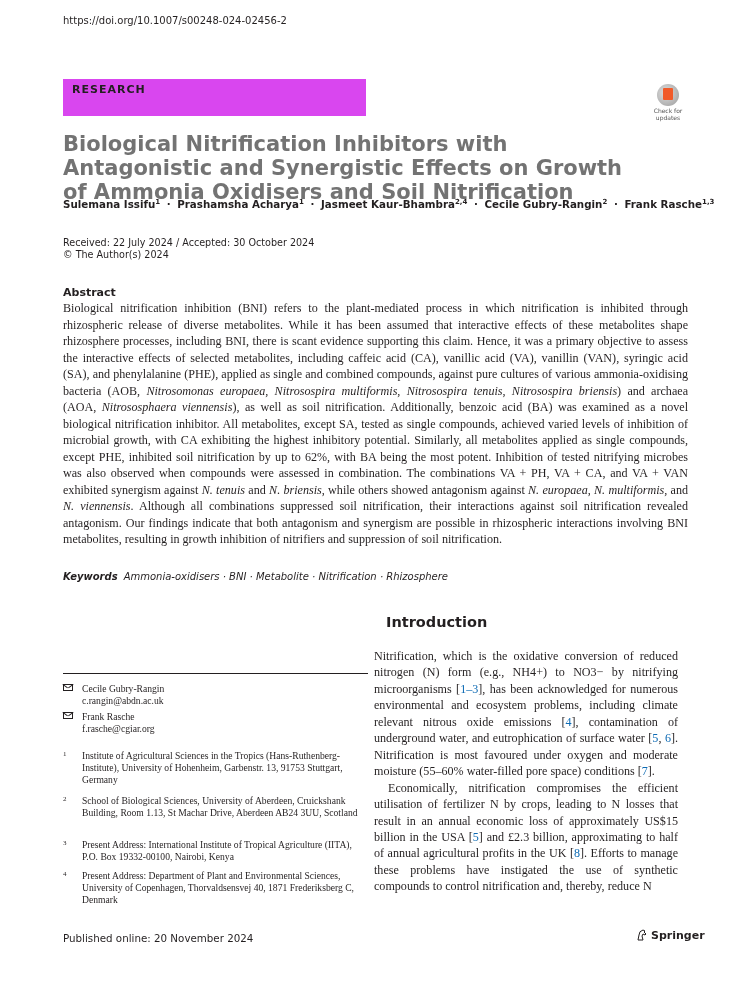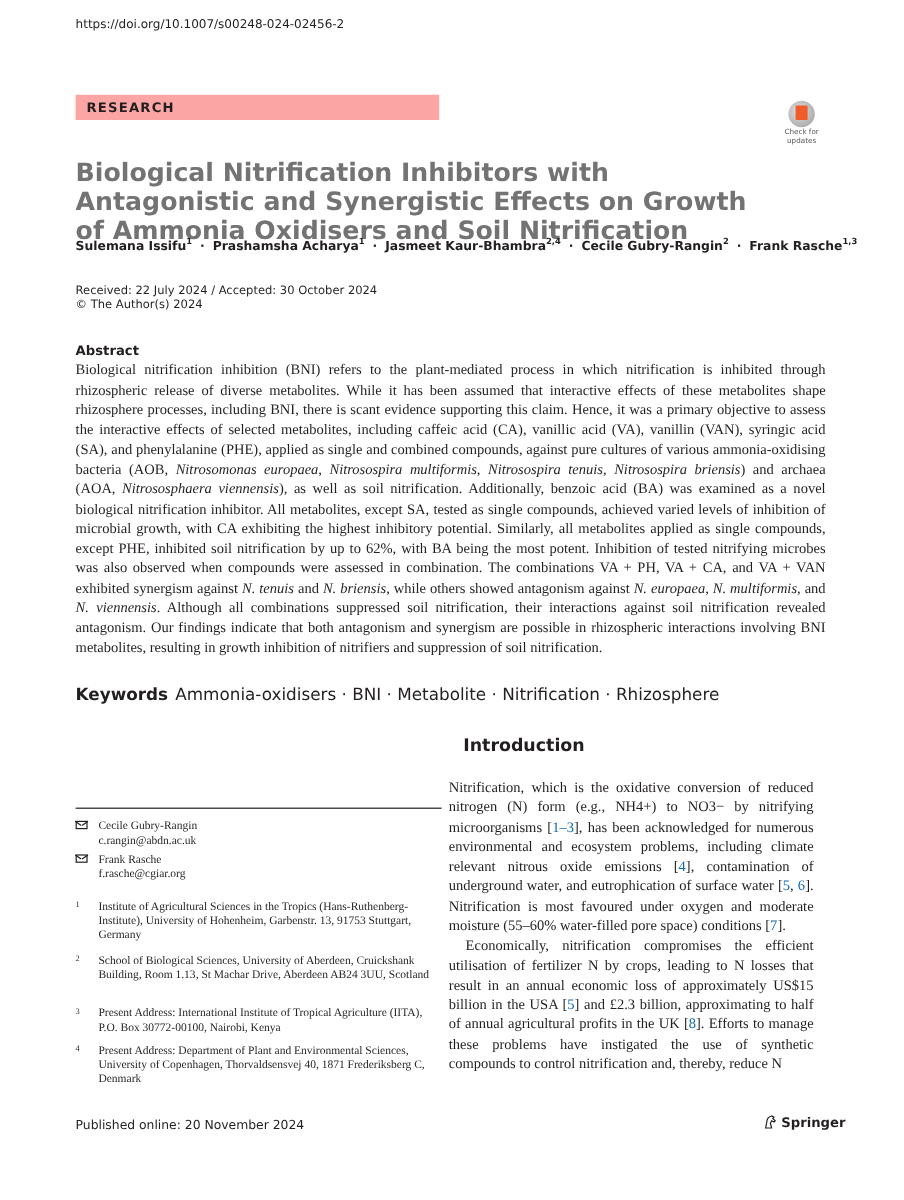--- a/index.html
+++ b/index.html
@@ -2,39 +2,39 @@
 <html><head>
 <meta charset="utf-8">
 <style>
   html, body { margin: 0; padding: 0; background: #ffffff; }
   body { width: 753px; height: 1000px; position: relative; overflow: hidden; color: #231f20; }
   .sans { font-family: "DejaVu Sans", "Liberation Sans", sans-serif; }
   .serif { font-family: "Liberation Serif", "DejaVu Serif", serif; }
 
   .journal-header { position: absolute; left: 63px; top: 14px; font-size: 10px; line-height: 14px; }
   .journal-header .jname { display: inline-block; width: 95px; }
-  .research-bar { position: absolute; left: 63px; top: 79px; width: 303px; height: 21px; background: #fca5a5; }
+  .research-bar { position: absolute; left: 63px; top: 79px; width: 303px; height: 37px; background: #d946ef; }
   .research-bar span { position: absolute; left: 9px; top: 4px; font-size: 11px; font-weight: bold; letter-spacing: 1px; color: #231f20; }
 
   .check-updates { position: absolute; left: 648px; top: 84px; width: 40px; height: 38px; text-align: center; }
   .check-updates .badge { width: 22px; height: 22px; margin: 0 auto; border-radius: 50%; background: radial-gradient(circle at 40% 40%, #e0e0e0, #9a9a9a); position: relative; }
   .check-updates .badge::before { content: ""; position: absolute; left: 6px; top: 4px; width: 10px; height: 12px; background: #f15a29; border-radius: 1px; }
   .check-updates .cu-text { font-size: 6px; line-height: 7px; color: #555; margin-top: 1px; }
 
   .title { position: absolute; left: 63px; top: 132px; width: 580px; font-size: 21px; line-height: 24px; font-weight: bold; color: #737373; }
   .authors { position: absolute; left: 63px; top: 198px; width: 640px; font-size: 10.3px; font-weight: bold; white-space: nowrap; }
   .authors sup { font-size: 7px; }
   .authors .sep { font-weight: bold; margin: 0 3px; }
 
   .dates { position: absolute; left: 63px; top: 237px; font-size: 9.6px; line-height: 12px; }
 
   .abstract-h { position: absolute; left: 63px; top: 286px; font-size: 11px; font-weight: bold; }
   .abstract-body { position: absolute; left: 63px; top: 300px; width: 625px; font-size: 12.1px; line-height: 16.5px; text-align: justify; }
 
-  .keywords { position: absolute; left: 63px; top: 571px; font-size: 14px; }
+  .keywords { position: absolute; left: 63px; top: 571px; font-size: 10px; font-style: italic; }
   .keywords b { margin-right: 6px; }
 
   .intro-h { position: absolute; left: 386px; top: 614px; font-size: 14.5px; font-weight: bold; }
   .intro-body { position: absolute; left: 374px; top: 648px; width: 304px; font-size: 12.1px; line-height: 16.45px; text-align: justify; }
   .intro-body p { margin: 0; }
   .intro-body p + p { text-indent: 14px; }
   .cite { color: #0c6ab4; }
 
   .fn-rule { position: absolute; left: 63px; top: 673px; width: 305px; height: 0; border-top: 0.5px solid #231f20; }
   .corr { position: absolute; left: 63px; font-size: 9.6px; line-height: 12px; }
@@ -123,21 +123,21 @@
 <div class="aff serif" style="top:750px;">
   <span class="num">1</span>
   <div class="txt">Institute of Agricultural Sciences in the Tropics (Hans-Ruthenberg-Institute), University of Hohenheim, Garbenstr. 13, 91753 Stuttgart, Germany</div>
 </div>
 <div class="aff serif" style="top:795px;">
   <span class="num">2</span>
   <div class="txt">School of Biological Sciences, University of Aberdeen, Cruickshank Building, Room 1.13, St Machar Drive, Aberdeen AB24 3UU, Scotland</div>
 </div>
 <div class="aff serif" style="top:839px;">
   <span class="num">3</span>
-  <div class="txt">Present Address: International Institute of Tropical Agriculture (IITA), P.O. Box 30772-00100, Nairobi, Kenya</div>
+  <div class="txt">Present Address: International Institute of Tropical Agriculture (IITA), P.O. Box 19332-00100, Nairobi, Kenya</div>
 </div>
 <div class="aff serif" style="top:870px;">
   <span class="num">4</span>
   <div class="txt">Present Address: Department of Plant and Environmental Sciences, University of Copenhagen, Thorvaldsensvej 40, 1871 Frederiksberg C, Denmark</div>
 </div>
 
 <div class="footer-pub sans">Published online: 20 November 2024</div>
 <div class="footer-springer sans">
   <svg class="horse" viewBox="0 0 12 12">
     <path d="M2 11 L3 6 Q3 2 7 1 L9 2 L8 3 L10 5 L9 6 L7 5 L6 7 L7 11 Z" fill="none" stroke="#231f20" stroke-width="1"></path>

